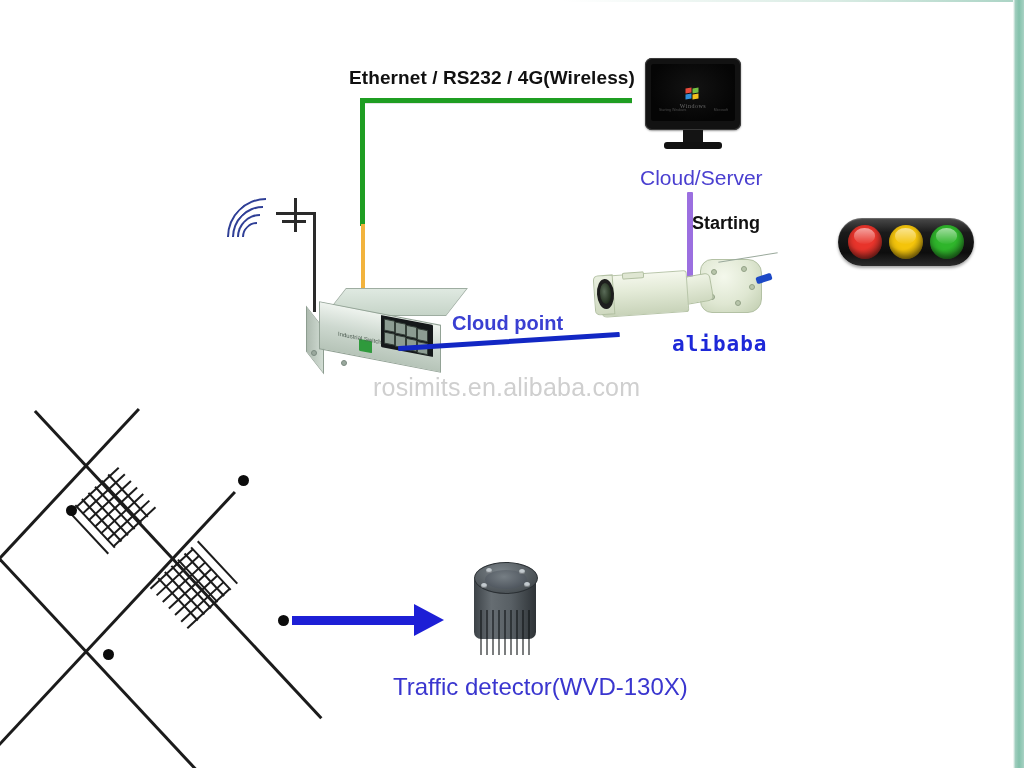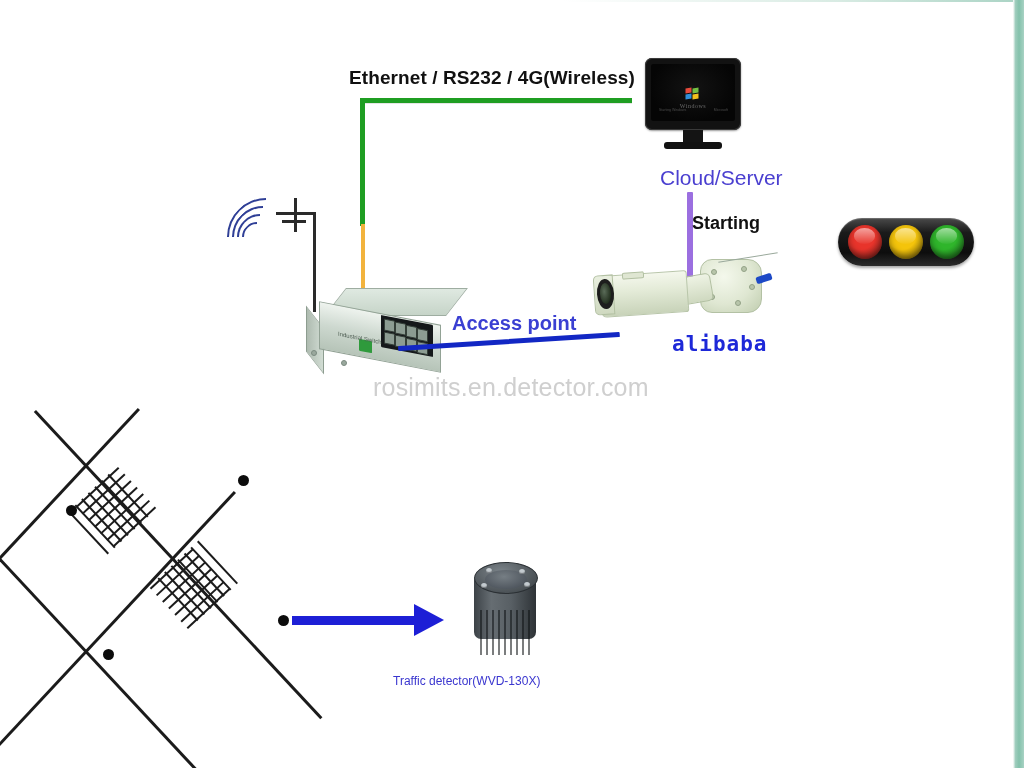--- a/index.html
+++ b/index.html
@@ -77,21 +77,21 @@
     color: #3a3fd2;
   }
   .lbl-camera {
     font-size: 21px;
     font-weight: bold;
     color: #1d28d8;
     font-family: "DejaVu Sans Mono", monospace;
     letter-spacing: 1px;
   }
   .lbl-detector {
-    font-size: 12px;
+    font-size: 24px;
     color: #3a36cf;
     font-weight: normal;
   }
   .watermark {
     position: absolute;
     font-size: 25px;
     color: #cfcfcf;
     white-space: nowrap;
     letter-spacing: 0.2px;
   }
@@ -436,21 +436,21 @@
           <i class="win-q4"></i>
       </div>
       <div class="win-word">Windows</div>
       <div class="scr-txt-l">Starting Windows</div>
       <div class="scr-txt-r">Microsoft</div>
     </div>
     <div class="monitor-neck"></div>
     <div class="monitor-base"></div>
   </div>
 
-  <div class="lbl lbl-cloud" style="left:660px; top:167px;">Cloud/Server</div>
+  <div class="lbl lbl-cloud" style="left:640px; top:167px;">Cloud/Server</div>
 
   <div class="line-purple-v" style="left:687px; top:192px; width:6px; height:88px;"></div>
   <div class="lbl lbl-eth-mid" style="left:692px; top:214px;">Starting</div>
 
   <div class="abs" style="left:240px; top:188px; width:90px; height:120px;">
     <div class="wave" style="left:2px;  top:34px; width:26px; height:26px;"></div>
     <div class="wave" style="left:-3px; top:26px; width:42px; height:42px;"></div>
     <div class="wave" style="left:-8px; top:18px; width:58px; height:58px;"></div>
     <div class="wave" style="left:-13px; top:10px; width:74px; height:74px;"></div>
     <div class="ant-mast" style="left:54px; top:10px; width:3px; height:34px;"></div>
@@ -473,21 +473,21 @@
       <div class="port" style="left:14px; top:17px;"></div>
       <div class="port" style="left:25px; top:18px;"></div>
       <div class="port" style="left:36px; top:19px;"></div>
     </div>
     <div class="ap-led-green"></div>
     <div class="ap-brand">Industrial Switch</div>
     <div class="ap-screw" style="left:-24px; top:62px;"></div>
     <div class="ap-screw" style="left:6px;   top:72px;"></div>
   </div>
 
-  <div class="lbl lbl-ap" style="left:452px; top:313px;">Access point</div>
+  <div class="lbl lbl-ap" style="left:452px; top:313px;">Cloud point</div>
 
   <div class="line-blue" style="left:398px; top:346px; width:222px; height:5px; transform:rotate(-3.6deg); transform-origin:0 0;"></div>
 
   <div class="abs" style="left:600px; top:255px; width:180px; height:90px;">
     <div class="cam-mount">
       <div class="mount-screw" style="left:10px; top:9px;"></div>
       <div class="mount-screw" style="left:40px; top:6px;"></div>
       <div class="mount-screw" style="left:48px; top:24px;"></div>
       <div class="mount-screw" style="left:34px; top:40px;"></div>
       <div class="mount-screw" style="left:8px;  top:34px;"></div>
@@ -504,21 +504,21 @@
 
   <div class="lbl lbl-camera" style="left:672px; top:334px;">alibaba</div>
 
   <div class="abs" style="left:838px; top:218px; width:136px; height:48px;">
     <div class="tl-housing"></div>
     <div class="tl-lamp" id="lamp-red" style="left: 10px; background: radial-gradient(circle at 38% 30%, rgb(232, 52, 43) 0%, rgb(232, 52, 43) 45%, rgba(0, 0, 0, 0.35) 140%);"></div>
     <div class="tl-lamp" id="lamp-yellow" style="left: 51px; background: radial-gradient(circle at 38% 30%, rgb(244, 196, 11) 0%, rgb(244, 196, 11) 45%, rgba(0, 0, 0, 0.35) 140%);"></div>
     <div class="tl-lamp" id="lamp-green" style="left: 92px; background: radial-gradient(circle at 38% 30%, rgb(47, 181, 43) 0%, rgb(47, 181, 43) 45%, rgba(0, 0, 0, 0.35) 140%);"></div>
   </div>
 
-  <div class="watermark" style="left:373px; top:373px;">rosimits.en.detector.com</div>
+  <div class="watermark" style="left:373px; top:373px;">rosimits.en.alibaba.com</div>
 
   <div class="abs" style="left:0px; top:415px; width:400px; height:353px;">
 
     <div class="road" style="left:36px;  top:-5px;  width:420px; height:3px; transform:rotate(47deg);"></div>
     <div class="road" style="left:-58px; top:80px;  width:420px; height:3px; transform:rotate(47deg);"></div>
 
     <div class="road" style="left:140px; top:-5px;  width:420px; height:3px; transform:rotate(133deg);"></div>
     <div class="road" style="left:236px; top:78px;  width:420px; height:3px; transform:rotate(133deg);"></div>
 
     <div class="abs" style="left:118px; top:52px; transform:rotate(47deg); transform-origin:0 0;">

